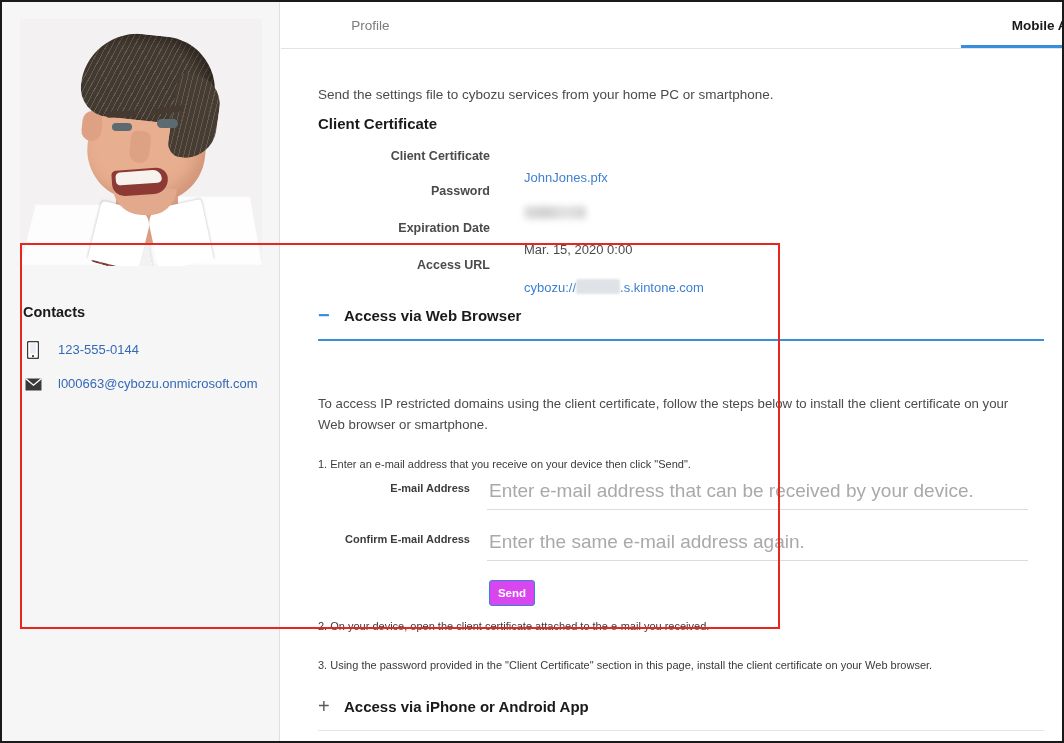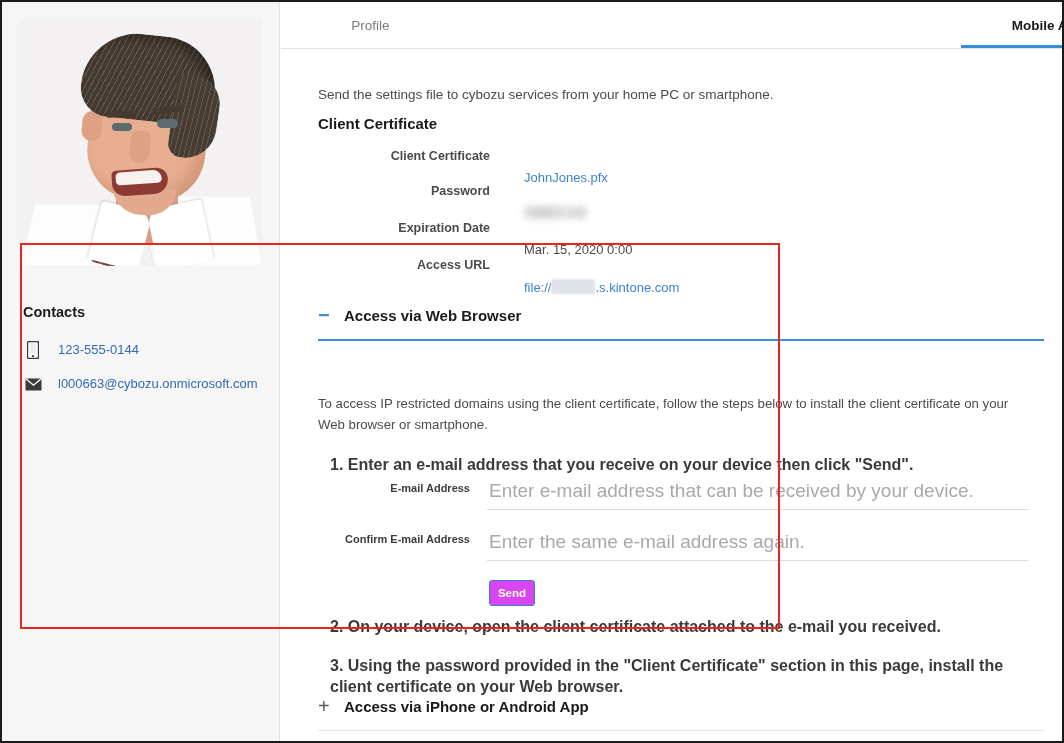--- a/index.html
+++ b/index.html
@@ -208,23 +208,23 @@
   }
   .acc-rule { height: 2px; background: #3a8ddb; margin-top: 6px; }
   .acc-rule.gray { height: 1px; background: #e6e6e6; }
 
   #web-desc {
     position: absolute; left: 0; top: 96px;
     width: 712px;
     font-size: 13.2px; color: #4b4b4b; line-height: 21px;
   }
   .step {
-    position: absolute; left: 12px;
+    position: absolute; left: 0;
     width: 712px;
-    font-size: 16px; font-weight: bold; color: #3a3a3a; line-height: 21px;
+    font-size: 11px; font-weight: normal; color: #3a3a3a; line-height: 21px;
   }
   #step1 { top: 157px; }
   #step2 { top: 319px; }
   #step3 { top: 358px; }
   #step4 { top: 402px; }
 
   .field-row { position: absolute; left: 0; width: 712px; }
   #field-email   { top: 182px; }
   #field-confirm { top: 233px; }
   .field-label {
@@ -342,21 +342,21 @@
     </div>
 
     <div class="cert-row" style="top:172px;">
       <div class="cert-label">Expiration Date</div>
       <div class="cert-value">Mar. 15, 2020 0:00</div>
     </div>
 
     <div class="cert-row" style="top:209px;">
       <div class="cert-label">Access URL</div>
       <div class="cert-value link">
-        <span>file://</span><span class="blur-block url"></span><span>.s.kintone.com</span>
+        <span>cybozu://</span><span class="blur-block url"></span><span>.s.kintone.com</span>
       </div>
     </div>
 
     <div id="section-web">
 
       <div class="acc-header">
         <span class="acc-toggle">−</span>
         <span class="acc-title">Access via Web Browser</span>
       </div>
       <div class="acc-rule"></div>

